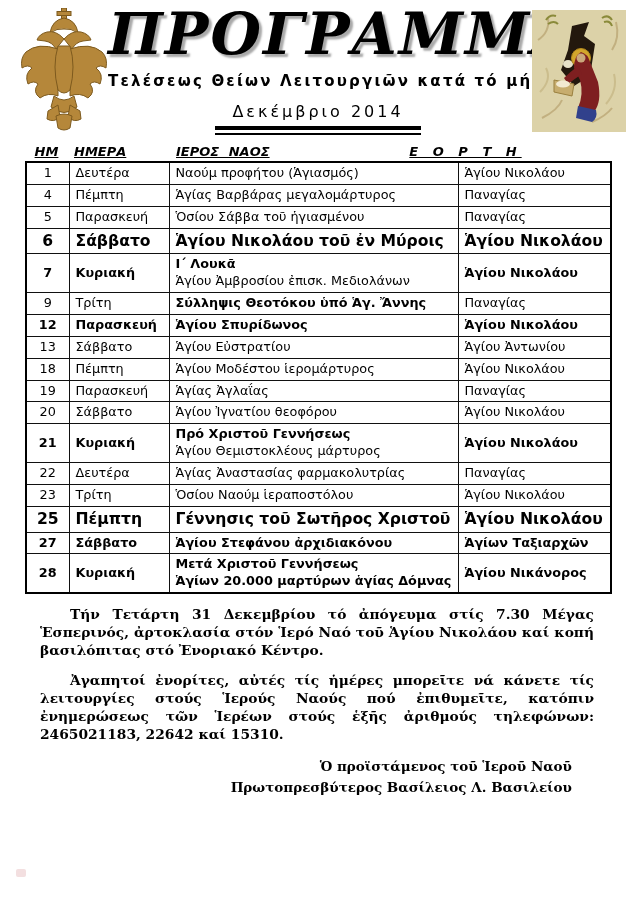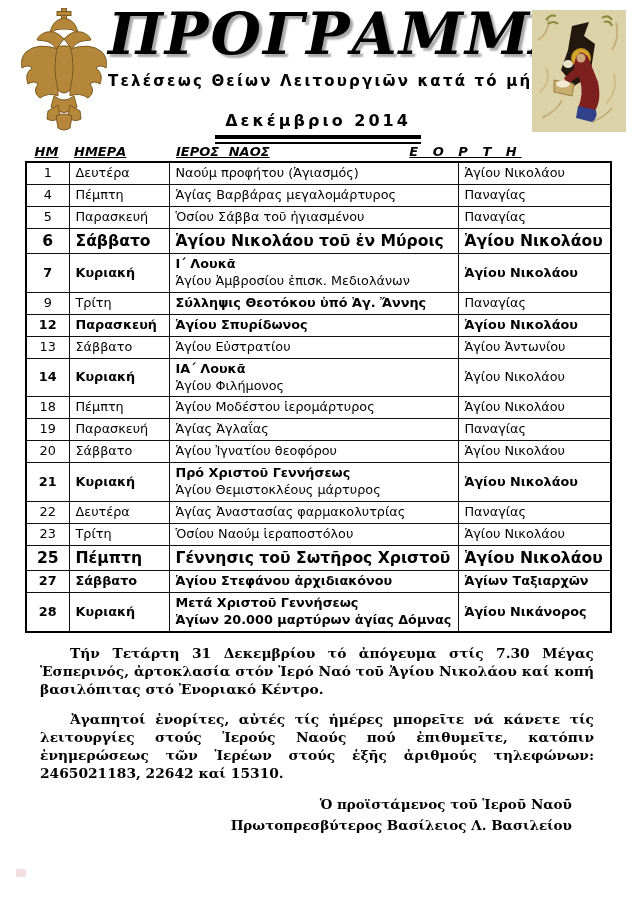--- a/index.html
+++ b/index.html
@@ -11,21 +11,21 @@
   .masthead { position:relative; height:136px; }
   .eagle { position:absolute; left:14px; top:8px; width:100px; height:124px; }
   .nativity { position:absolute; right:8px; top:10px; width:94px; height:122px; }
   .masthead-center { position:absolute; left:108px; right:106px; top:2px; text-align:center; }
   .doc-title {
     margin:0; font-family:"DejaVu Serif", serif; font-style:italic; font-weight:bold;
     font-size:58px; line-height:1.12; letter-spacing:2px; white-space:nowrap;
     text-shadow:3px 3px 2px #a9a9a9;
   }
   .subtitle1 { font-weight:bold; font-size:15px; letter-spacing:2.2px; margin-top:5px; white-space:nowrap; }
-  .subtitle2 { font-weight:bold; font-size:16px; letter-spacing:3px; margin-top:21px; }
+  .subtitle2 { font-weight:normal; font-size:16px; letter-spacing:3px; margin-top:12px; }
   .double-rule {
     width:206px; height:3px; margin:5px auto 0;
     border-top:4px solid #000; border-bottom:2px solid #000;
   }
   
   .col-headers {
     display:flex; width:585px; margin:8px 0 2px 25px;
     font-weight:bold; font-style:italic; font-size:13px;
   }
   .col-headers .ch { flex:none; }
@@ -179,29 +179,20 @@
         </tr>
         <tr>
           <td class="day">13</td>
           <td class="">Σάββατο</td>
           <td class="">
             <div>Ἁγίου Εὐστρατίου</div>
           </td>
           <td class="">Ἁγίου Ἀντωνίου</td>
         </tr>
         <tr>
-          <td class="day b">14</td>
-          <td class="b">Κυριακή</td>
-          <td class="">
-            <div class="b">ΙΑ΄ Λουκᾶ</div>
-            <div>Ἁγίου Φιλήμονος</div>
-          </td>
-          <td class="">Ἁγίου Νικολάου</td>
-        </tr>
-        <tr>
           <td class="day">18</td>
           <td class="">Πέμπτη</td>
           <td class="">
             <div>Ἁγίου Μοδέστου ἱερομάρτυρος</div>
           </td>
           <td class="">Ἁγίου Νικολάου</td>
         </tr>
         <tr>
           <td class="day">19</td>
           <td class="">Παρασκευή</td>

